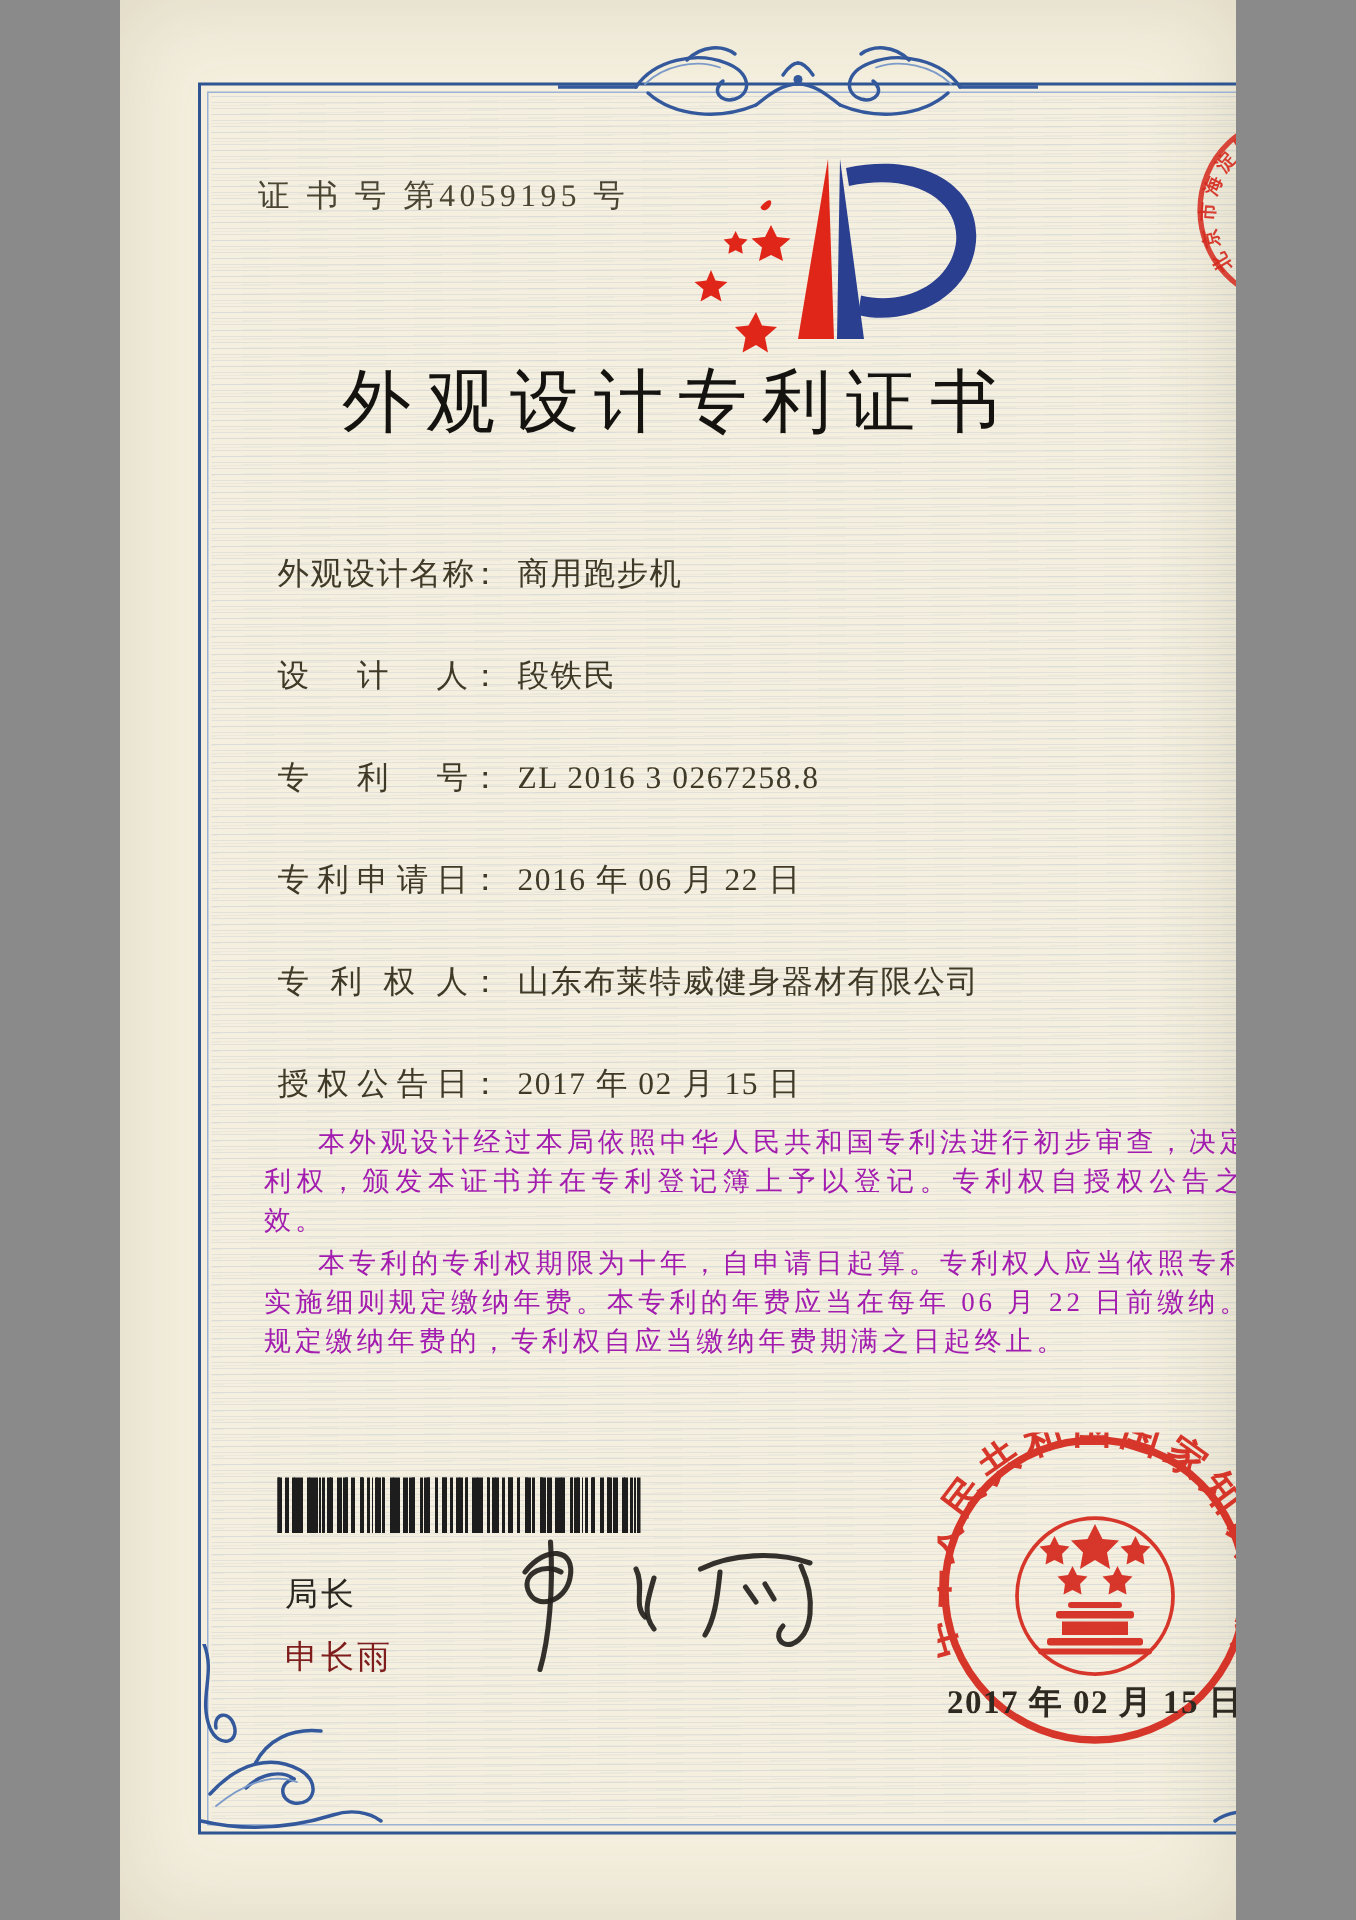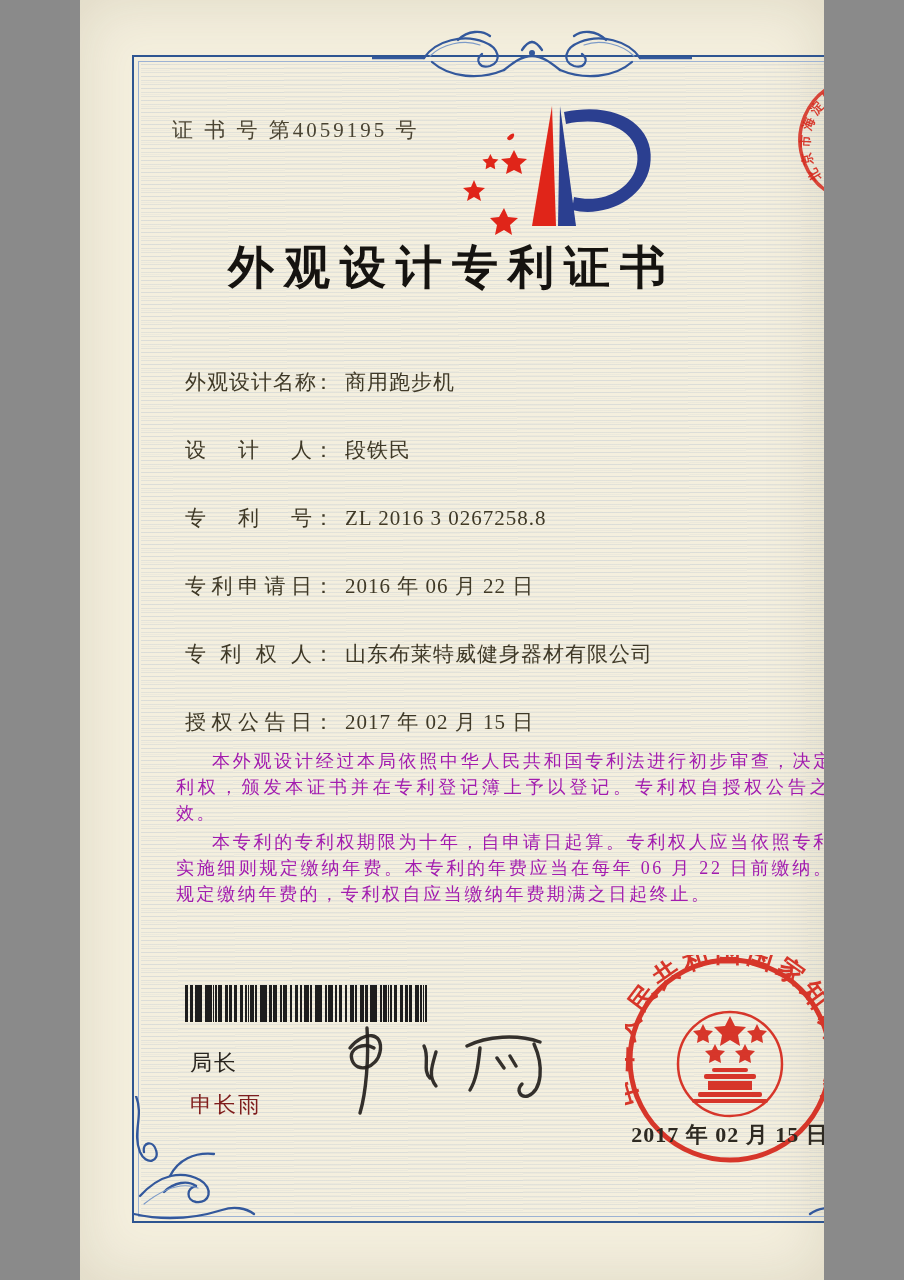--- a/index.html
+++ b/index.html
@@ -28,21 +28,21 @@
   .ornament{position:absolute;z-index:2;}
   .orn-stroke{fill:none;stroke:var(--ornament-blue);stroke-width:2.3;stroke-linecap:round;}
   .orn-stroke.thin{stroke-width:1.2;stroke:#7d9bc8;}
   
   .cert-no{
     position:absolute;left:92px;top:116px;z-index:3;
     font-size:21px;letter-spacing:3px;color:#4a4433;
   }
   .title{
     position:absolute;left:0;top:237px;width:100%;text-align:center;z-index:3;
-    font-size:46px;font-weight:bold;letter-spacing:10px;color:#151310;
+    font-size:46px;font-weight:normal;letter-spacing:10px;color:#151310;
   }
   .fields{position:absolute;left:105px;top:368px;width:700px;z-index:3;}
   .field-row{height:68px;font-size:21px;color:#3f3927;letter-spacing:1px;white-space:nowrap;}
   .flabel{
     display:inline-block;width:128px;text-align:justify;text-align-last:justify;
     vertical-align:top;
   }
   .fcolon{display:inline-block;margin-right:10px;}
   .body-text{
     position:absolute;left:96px;top:748px;width:720px;z-index:3;

